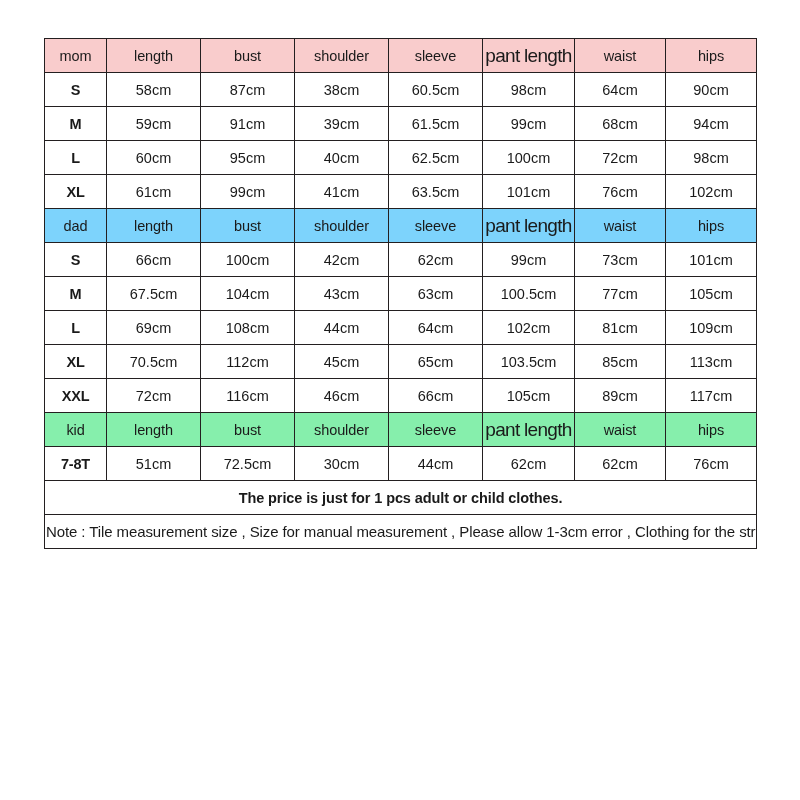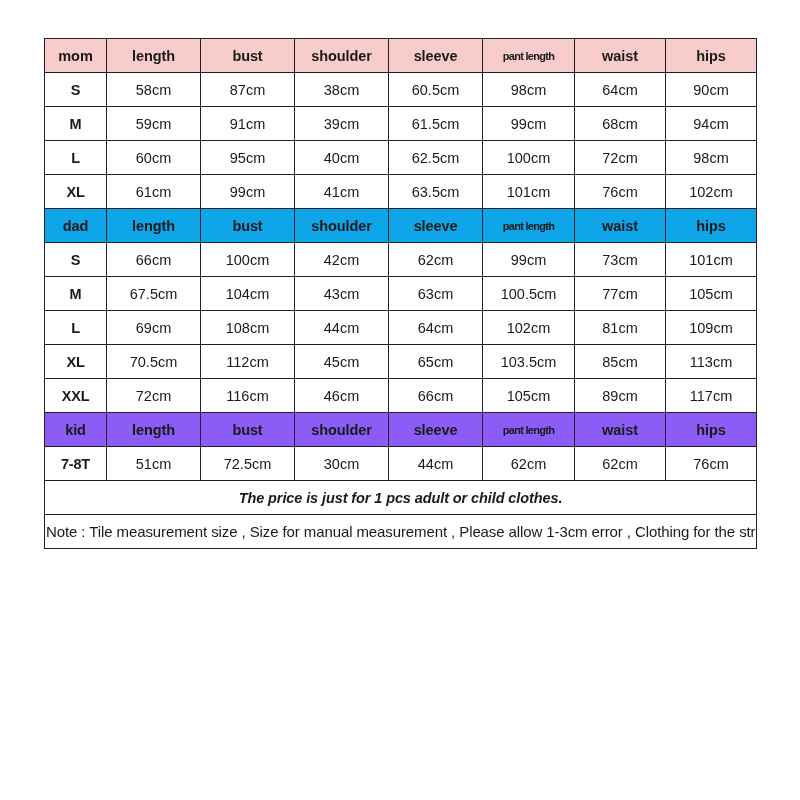--- a/index.html
+++ b/index.html
@@ -48,52 +48,51 @@
   col.c-size   { width: 62px; }
   col.c-len    { width: 94px; }
   col.c-bust   { width: 94px; }
   col.c-shou   { width: 94px; }
   col.c-slv    { width: 94px; }
   col.c-pant   { width: 92px; }
   col.c-waist  { width: 91px; }
   col.c-hips   { width: 91px; }
 
   td.hdr {
-    font-weight: bold;
+    font-weight: normal;
     font-size: 15px;
     letter-spacing: -0.1px;
   }
   td.hdr.tight {
     letter-spacing: -0.7px;
-    font-size: 11px;
+    font-size: 19px;
     margin-top: 36px;
   }
   tr.hdr-mom td.hdr { background: #f9cccc; }
-  tr.hdr-dad td.hdr { background: #0ea5e9; }
-  tr.hdr-kid td.hdr { background: #8b5cf6; }
+  tr.hdr-dad td.hdr { background: #7dd3fc; }
+  tr.hdr-kid td.hdr { background: #86efac; }
 
   td.size-label {
     font-weight: bold;
     font-size: 15px;
     letter-spacing: -0.2px;
   }
   td.value {
     font-weight: normal;
     font-size: 14.5px;
   }
 
   td.price-banner {
     background: #ffff00;
     color: #cc1111;
     font-weight: bold;
     font-size: 16px;
     height: 42px;
     text-align: center;
     letter-spacing: -0.1px;
-    font-style: italic;
   }
   td.note-cell {
     background: #ffffff;
     text-align: left;
     height: 112px;
     padding: 10px 10px 10px 10px;
     vertical-align: middle;
     white-space: normal;
   }
   .note-text {

